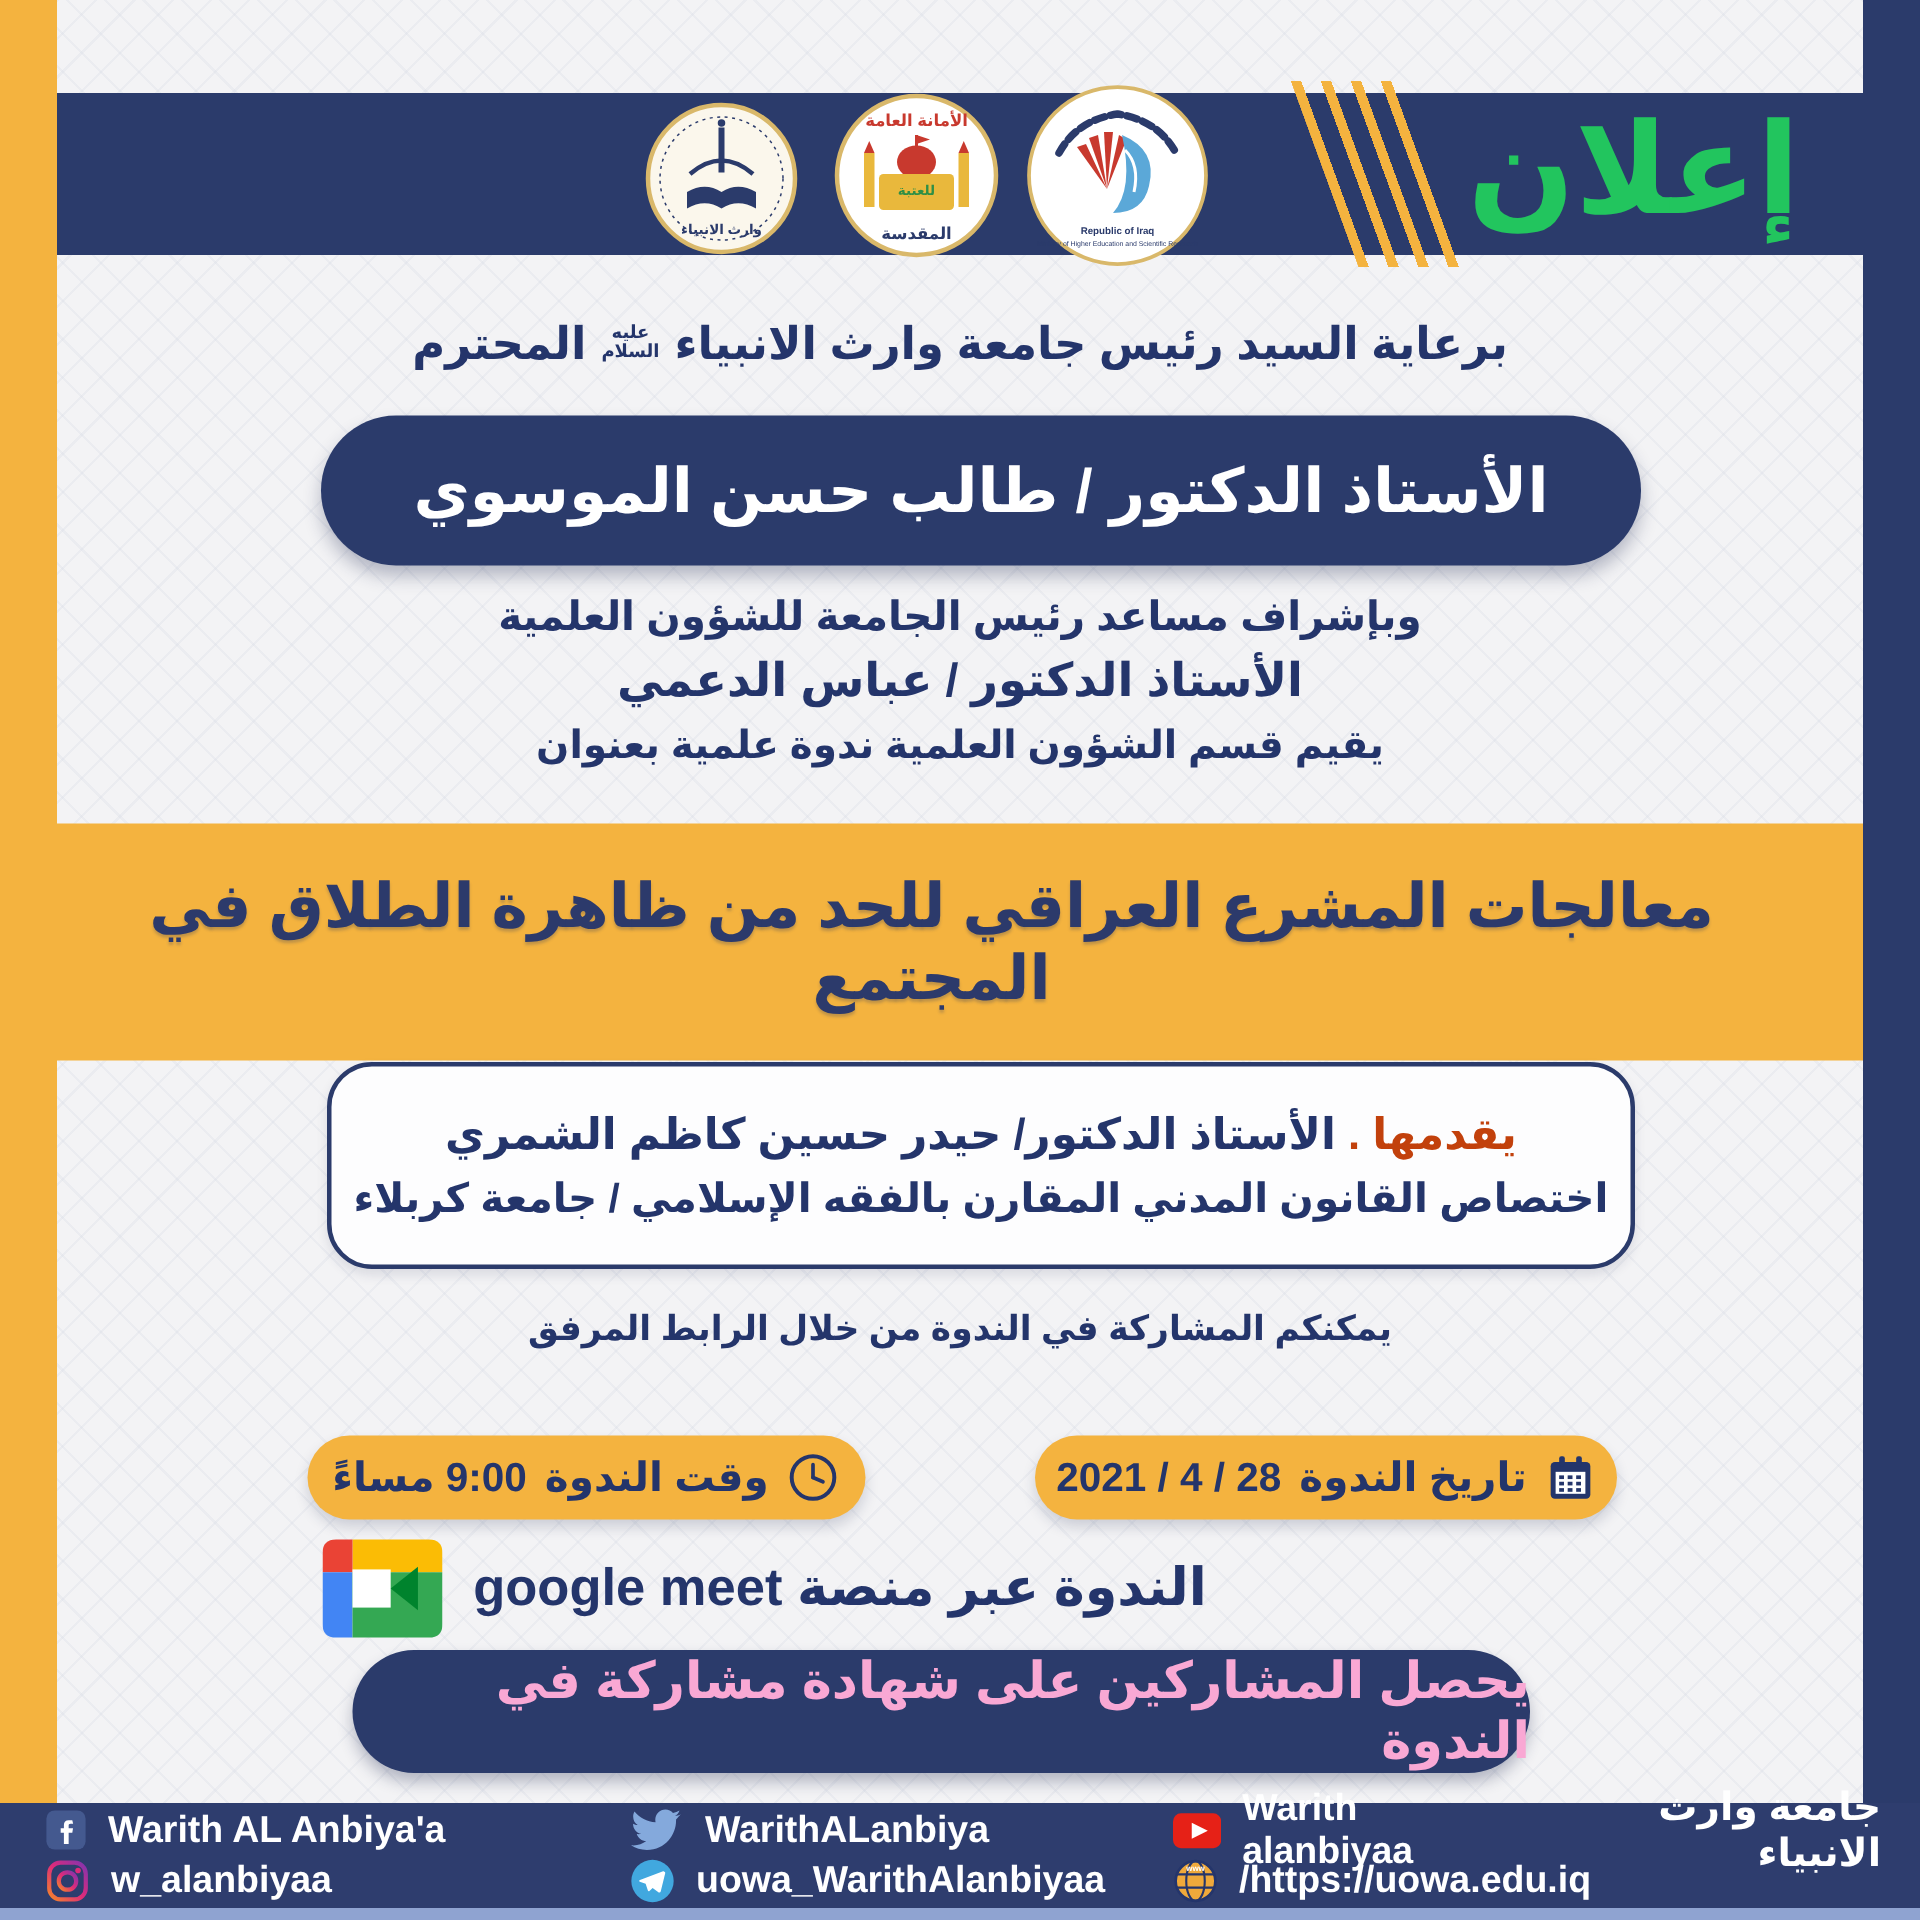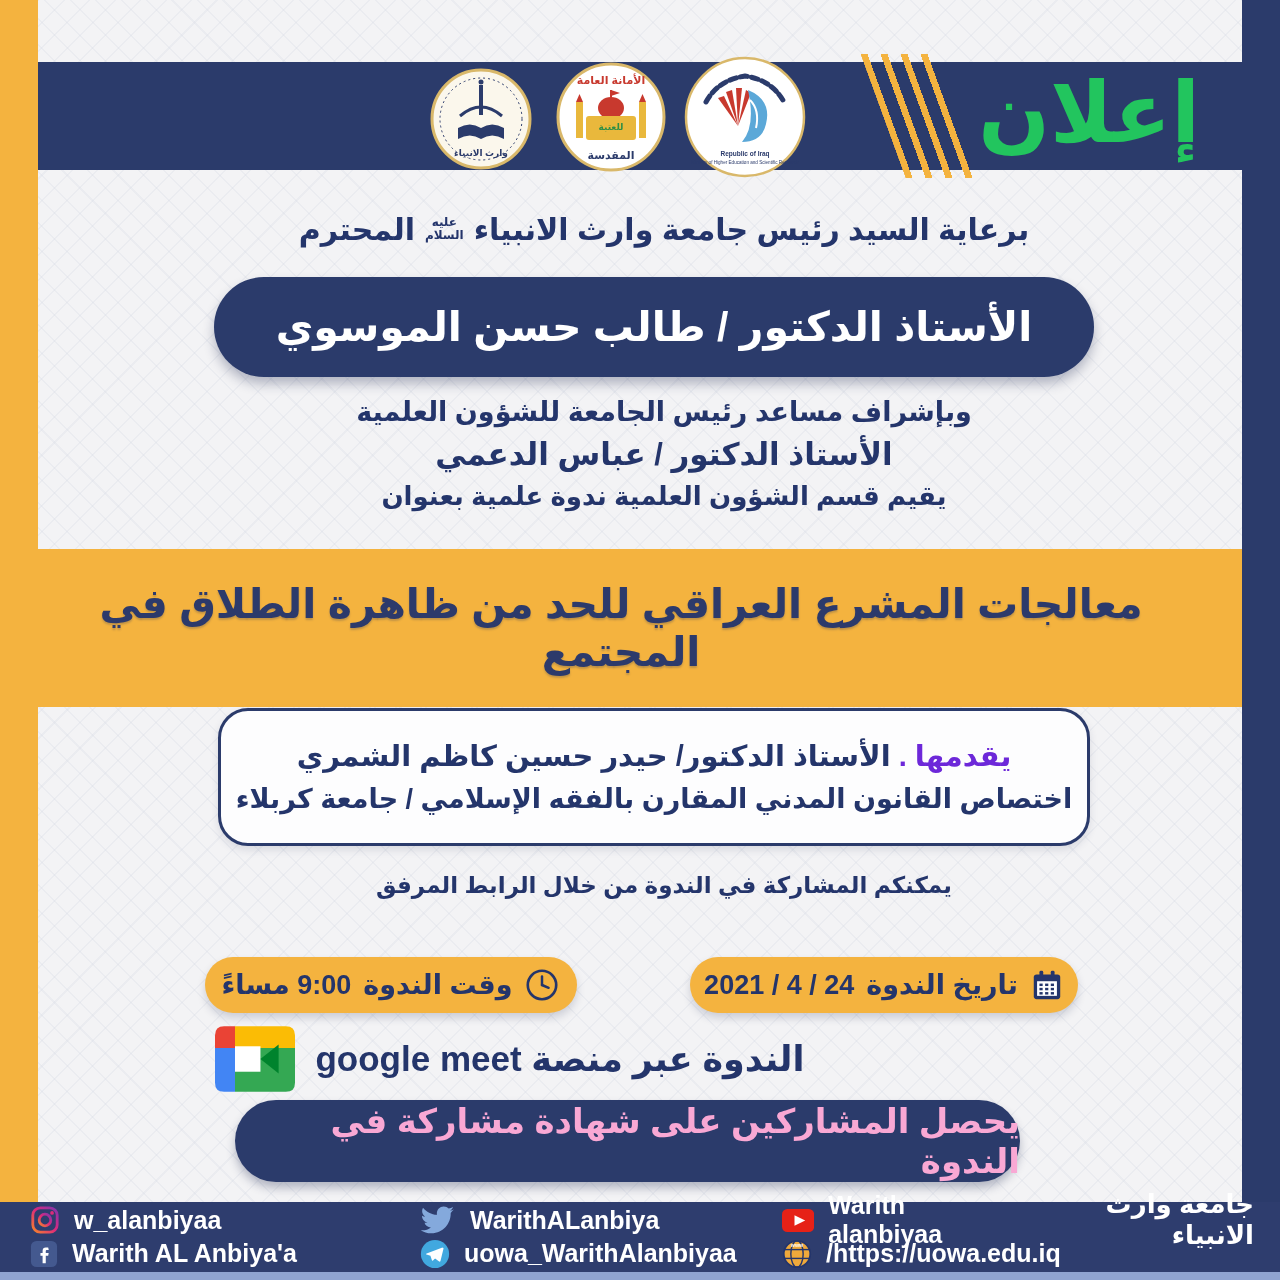--- a/index.html
+++ b/index.html
@@ -18,42 +18,42 @@
   .header-band{position:absolute;left:38px;top:62px;width:1204px;height:108px;background:#2b3b6b;z-index:3;}
   .band-stripes{position:absolute;left:845px;top:-8px;width:78px;height:124px;transform:skewX(20deg);
     background:repeating-linear-gradient(to right,#f4b33f 0 7px,transparent 7px 20px);}
   .announce{position:absolute;right:42px;top:-4px;height:108px;line-height:110px;font-size:84px;
     font-weight:bold;color:#22c55e;}
   .logo{position:absolute;z-index:5;}
   .logo-uni{left:430px;top:68px;}
   .logo-shrine{left:556px;top:62px;}
   .logo-ministry{left:684px;top:56px;}
   
-  .centerline{position:absolute;left:38px;width:1204px;text-align:center;color:#24356b;font-weight:bold;z-index:4;padding-left:24px;}
+  .centerline{position:absolute;left:38px;width:1204px;text-align:center;color:#24356b;font-weight:bold;z-index:4;}
   .patronage-line{top:212px;font-size:30px;}
   .salutation{display:inline-block;width:42px;font-size:12px;line-height:1.05;vertical-align:middle;
     text-align:center;transform:translateY(-3px);}
   .president-pill{position:absolute;left:214px;top:277px;width:880px;height:100px;background:#2b3b6b;
     border-radius:50px;display:flex;align-items:center;justify-content:center;color:#fff;font-weight:bold;
     font-size:41px;z-index:4;box-shadow:0 7px 12px rgba(30,40,80,.30);}
   .supervision-line{top:396px;font-size:27px;}
   .assistant-line{top:436px;font-size:31px;}
   .organizer-line{top:481px;font-size:26px;}
   
   .title-band{position:absolute;left:0;top:549px;width:1242px;height:158px;background:#f4b33f;z-index:1;
     display:flex;align-items:center;justify-content:center;}
   .seminar-title{font-size:41px;font-weight:800;color:#2c3a6b;padding:0 70px;text-align:center;
     text-shadow:0 2px 2px rgba(40,50,90,.25);}
   
   .presenter-box{position:absolute;left:218px;top:708px;width:866px;height:132px;background:#fdfdfe;
     border:3px solid #2b3b6b;border-radius:30px;display:flex;flex-direction:column;justify-content:center;
     gap:10px;text-align:center;font-weight:bold;color:#24356b;z-index:4;box-shadow:0 4px 8px rgba(30,40,80,.12);}
   .presenter-line1{font-size:29px;}
   .presenter-line2{font-size:27px;}
-  .presenter-intro{color:#6d28d9;}
+  .presenter-intro{color:#c2410c;}
   .participation-note{top:872px;font-size:23px;}
   
   .pill{position:absolute;height:56px;background:#f4b33f;border-radius:28px;display:flex;direction:rtl;
     align-items:center;justify-content:center;gap:12px;color:#24356b;font-weight:bold;font-size:27px;
     z-index:4;box-shadow:0 5px 9px rgba(30,40,80,.18);}
   .time-pill{left:205px;top:957px;width:372px;}
   .date-pill{left:690px;top:957px;width:388px;}
   .pill .num{direction:ltr;unicode-bidi:embed;}
   
   .meet-row{position:absolute;left:0;top:1026px;width:1020px;display:flex;align-items:center;
@@ -164,21 +164,21 @@
           <rect x="22" y="16.5" width="3.4" height="2.6"></rect>
         <rect x="10" y="21" width="3.4" height="2.6"></rect>
           <rect x="16" y="21" width="3.4" height="2.6"></rect>
           <rect x="22" y="21" width="3.4" height="2.6"></rect>
         <rect x="10" y="25.5" width="3.4" height="2.6"></rect>
           <rect x="16" y="25.5" width="3.4" height="2.6"></rect>
           <rect x="22" y="25.5" width="3.4" height="2.6"></rect>
       </g>
     </svg>
     <span>تاريخ الندوة</span>
-    <span class="num">2021 / 4 / 24</span>
+    <span class="num">2021 / 4 / 28</span>
   </div>
 
   <div class="pill time-pill">
     <svg width="36" height="36" viewBox="0 0 38 38">
       <circle cx="19" cy="19" r="15" fill="none" stroke="#24356b" stroke-width="2.8"></circle>
       <line x1="19" y1="19" x2="19" y2="10" stroke="#24356b" stroke-width="2.6" stroke-linecap="round"></line>
       <line x1="19" y1="19" x2="26" y2="22" stroke="#24356b" stroke-width="2.6" stroke-linecap="round"></line>
     </svg>
     <span>وقت الندوة</span>
     <span>9:00 مساءً</span>
@@ -193,42 +193,42 @@
       <rect x="22" y="22" width="28" height="28" fill="#ffffff"></rect>
       <polygon points="50,36 70,20 70,52" fill="#00832d"></polygon>
     </svg>
     <div class="platform-label">الندوة عبر منصة google meet</div>
   </div>
 
   <div class="certificate-pill">يحصل المشاركين على شهادة مشاركة في الندوة</div>
 
   <div class="footer">
     <div class="fgroup fg1">
+      <div class="frow">
+        <svg width="28" height="28" viewBox="0 0 30 30">
+          <rect x="1" y="1" width="28" height="28" rx="6" fill="#44598f"></rect>
+          <path d="M19.5 8 h-2.6 c-2.2 0-3.4 1.3-3.4 3.5 v2.3 h-2.3 v3.2 h2.3 V25 h3.4 v-8 h2.6 l.5-3.2 h-3.1 v-1.8 c0-.9.3-1.4 1.4-1.4 h1.8 Z" fill="#ffffff"></path>
+        </svg>
+        <span>Warith AL Anbiya'a</span>
+      </div>
       <div class="frow">
         <svg width="30" height="30" viewBox="0 0 32 32">
           <defs>
             <linearGradient id="igg" x1="0" y1="1" x2="1" y2="0">
               <stop offset="0" stop-color="#f58529"></stop>
                 <stop offset="0.5" stop-color="#dd2a7b"></stop>
                 <stop offset="1" stop-color="#8134af"></stop>
             </linearGradient>
           </defs>
           <rect x="3" y="3" width="26" height="26" rx="8" fill="none" stroke="url(#igg)" stroke-width="3"></rect>
           <circle cx="16" cy="16" r="6.2" fill="none" stroke="url(#igg)" stroke-width="3"></circle>
           <circle cx="23.5" cy="8.5" r="2" fill="#dd2a7b"></circle>
         </svg>
         <span>w_alanbiyaa</span>
       </div>
-      <div class="frow">
-        <svg width="28" height="28" viewBox="0 0 30 30">
-          <rect x="1" y="1" width="28" height="28" rx="6" fill="#44598f"></rect>
-          <path d="M19.5 8 h-2.6 c-2.2 0-3.4 1.3-3.4 3.5 v2.3 h-2.3 v3.2 h2.3 V25 h3.4 v-8 h2.6 l.5-3.2 h-3.1 v-1.8 c0-.9.3-1.4 1.4-1.4 h1.8 Z" fill="#ffffff"></path>
-        </svg>
-        <span>Warith AL Anbiya'a</span>
-      </div>
     </div>
 
     <div class="fgroup fg2">
       <div class="frow">
         <svg width="36" height="30" viewBox="0 0 40 34">
           <path fill="#84a9dc" d="M38 5.2c-1.4.6-2.8 1-4.4 1.2 1.6-.9 2.8-2.4 3.4-4.2-1.5.9-3.1 1.5-4.9 1.9C30.7 2.6 28.7 1.6 26.4 1.6c-4.3 0-7.7 3.5-7.7 7.7 0 .6.1 1.2.2 1.8-6.4-.3-12.1-3.4-15.9-8.1C2.3 4.2 2 5.5 2 6.9c0 2.7 1.4 5 3.4 6.4-1.3 0-2.4-.4-3.5-1v.1c0 3.7 2.7 6.8 6.2 7.5-.6.2-1.3.3-2 .3-.5 0-1 0-1.4-.1 1 3.1 3.8 5.3 7.2 5.3-2.6 2.1-6 3.3-9.6 3.3-.6 0-1.2 0-1.9-.1 3.4 2.2 7.5 3.5 11.9 3.5 14.3 0 22.1-11.8 22.1-22.1v-1C35.6 7.6 36.9 6.2 38 5.2z"></path>
         </svg>
         <span>WarithALanbiya</span>
       </div>
       <div class="frow">

